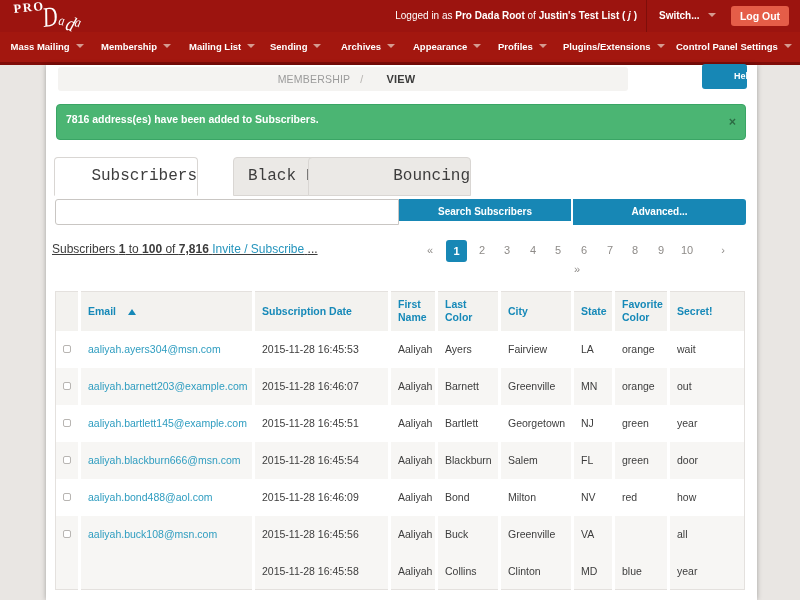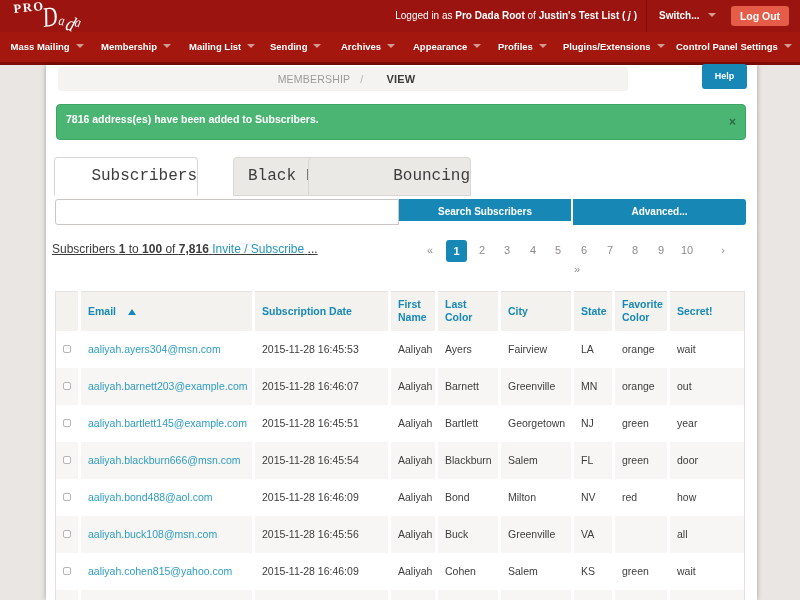--- a/index.html
+++ b/index.html
@@ -20,21 +20,21 @@
 
 #logo { position:absolute; left:0; top:0; width:170px; height:50px; }
 
 
 #panel { position:absolute; left:46px; top:65px; width:711px; height:535px; background:#fff; box-shadow:0 0 5px rgba(0,0,0,.3); }
 
 
 #crumb { position:absolute; left:58px; top:67px; width:570px; height:24px; background:#f4f3f1; border-radius:3px; font-size:10.5px; letter-spacing:0.2px; line-height:24px; padding-left:7px; color:#9b9b9b;text-align:center; }
 #crumb b { color:#3c3c3c; font-weight:bold; font-size:11px; }
 #crumb .sep { color:#b5b2af; padding-left:10px; padding-right:23px; }
-#help { position:absolute; left:702px; top:64px; width:45px; height:25px; background:#1787b5; border-radius:3px; color:#fff; font-size:9px; font-weight:bold; text-align:center; line-height:25px; }
+#help { position:absolute; left:702px; top:64px; width:45px; height:25px; background:#1787b5; border-radius:3px; color:#fff; font-size:9px; font-weight:bold; line-height:25px;padding-left:32px; }
 
 
 #alert { position:absolute; left:56px; top:104px; width:690px; height:36px; background:#4bb573; border:1px solid #3aa565; border-radius:4px; color:#fff; font-size:10.5px; font-weight:bold; line-height:29px; padding-left:9px; }
 #alert .x { position:absolute; right:9px; top:3px; font-weight:bold; color:rgba(0,0,0,.42); font-size:12.5px; }
 
 
 .tab { position:absolute; top:157px; height:39px; border:1px solid #d9d6d3; background:#ebe9e6; border-radius:4px 4px 0 0; text-align:right; font-size:16px; color:#3d3d3d; line-height:37px;font-family:Liberation Mono, monospace; }
 #tab1 { left:54px; width:144px; background:#fff; border-bottom-color:#fff; }
 #tab2 { left:197px; width:112px;margin-left:36px; }
 #tab3 { left:308px; width:163px; }
@@ -226,33 +226,20 @@
         </td>
         <td><a>aaliyah.buck108@msn.com</a></td>
         <td>2015-11-28 16:45:56</td>
         <td>Aaliyah</td>
         <td>Buck</td>
         <td>Greenville</td>
         <td>VA</td>
         <td></td>
         <td>all</td>
       </tr>
-<tr class="odd">
-        <td>
-          <div class="cb"></div>
-        </td>
-        <td><a>aaliyah.cohen815@yahoo.com</a></td>
-        <td>2015-11-28 16:46:09</td>
-        <td>Aaliyah</td>
-        <td>Cohen</td>
-        <td>Salem</td>
-        <td>KS</td>
-        <td>green</td>
-        <td>wait</td>
-      </tr>
 <tr class="even">
         <td></td>
         <td></td>
         <td>2015-11-28 16:45:58</td>
         <td>Aaliyah</td>
         <td>Collins</td>
         <td>Clinton</td>
         <td>MD</td>
         <td>blue</td>
         <td>year</td>

